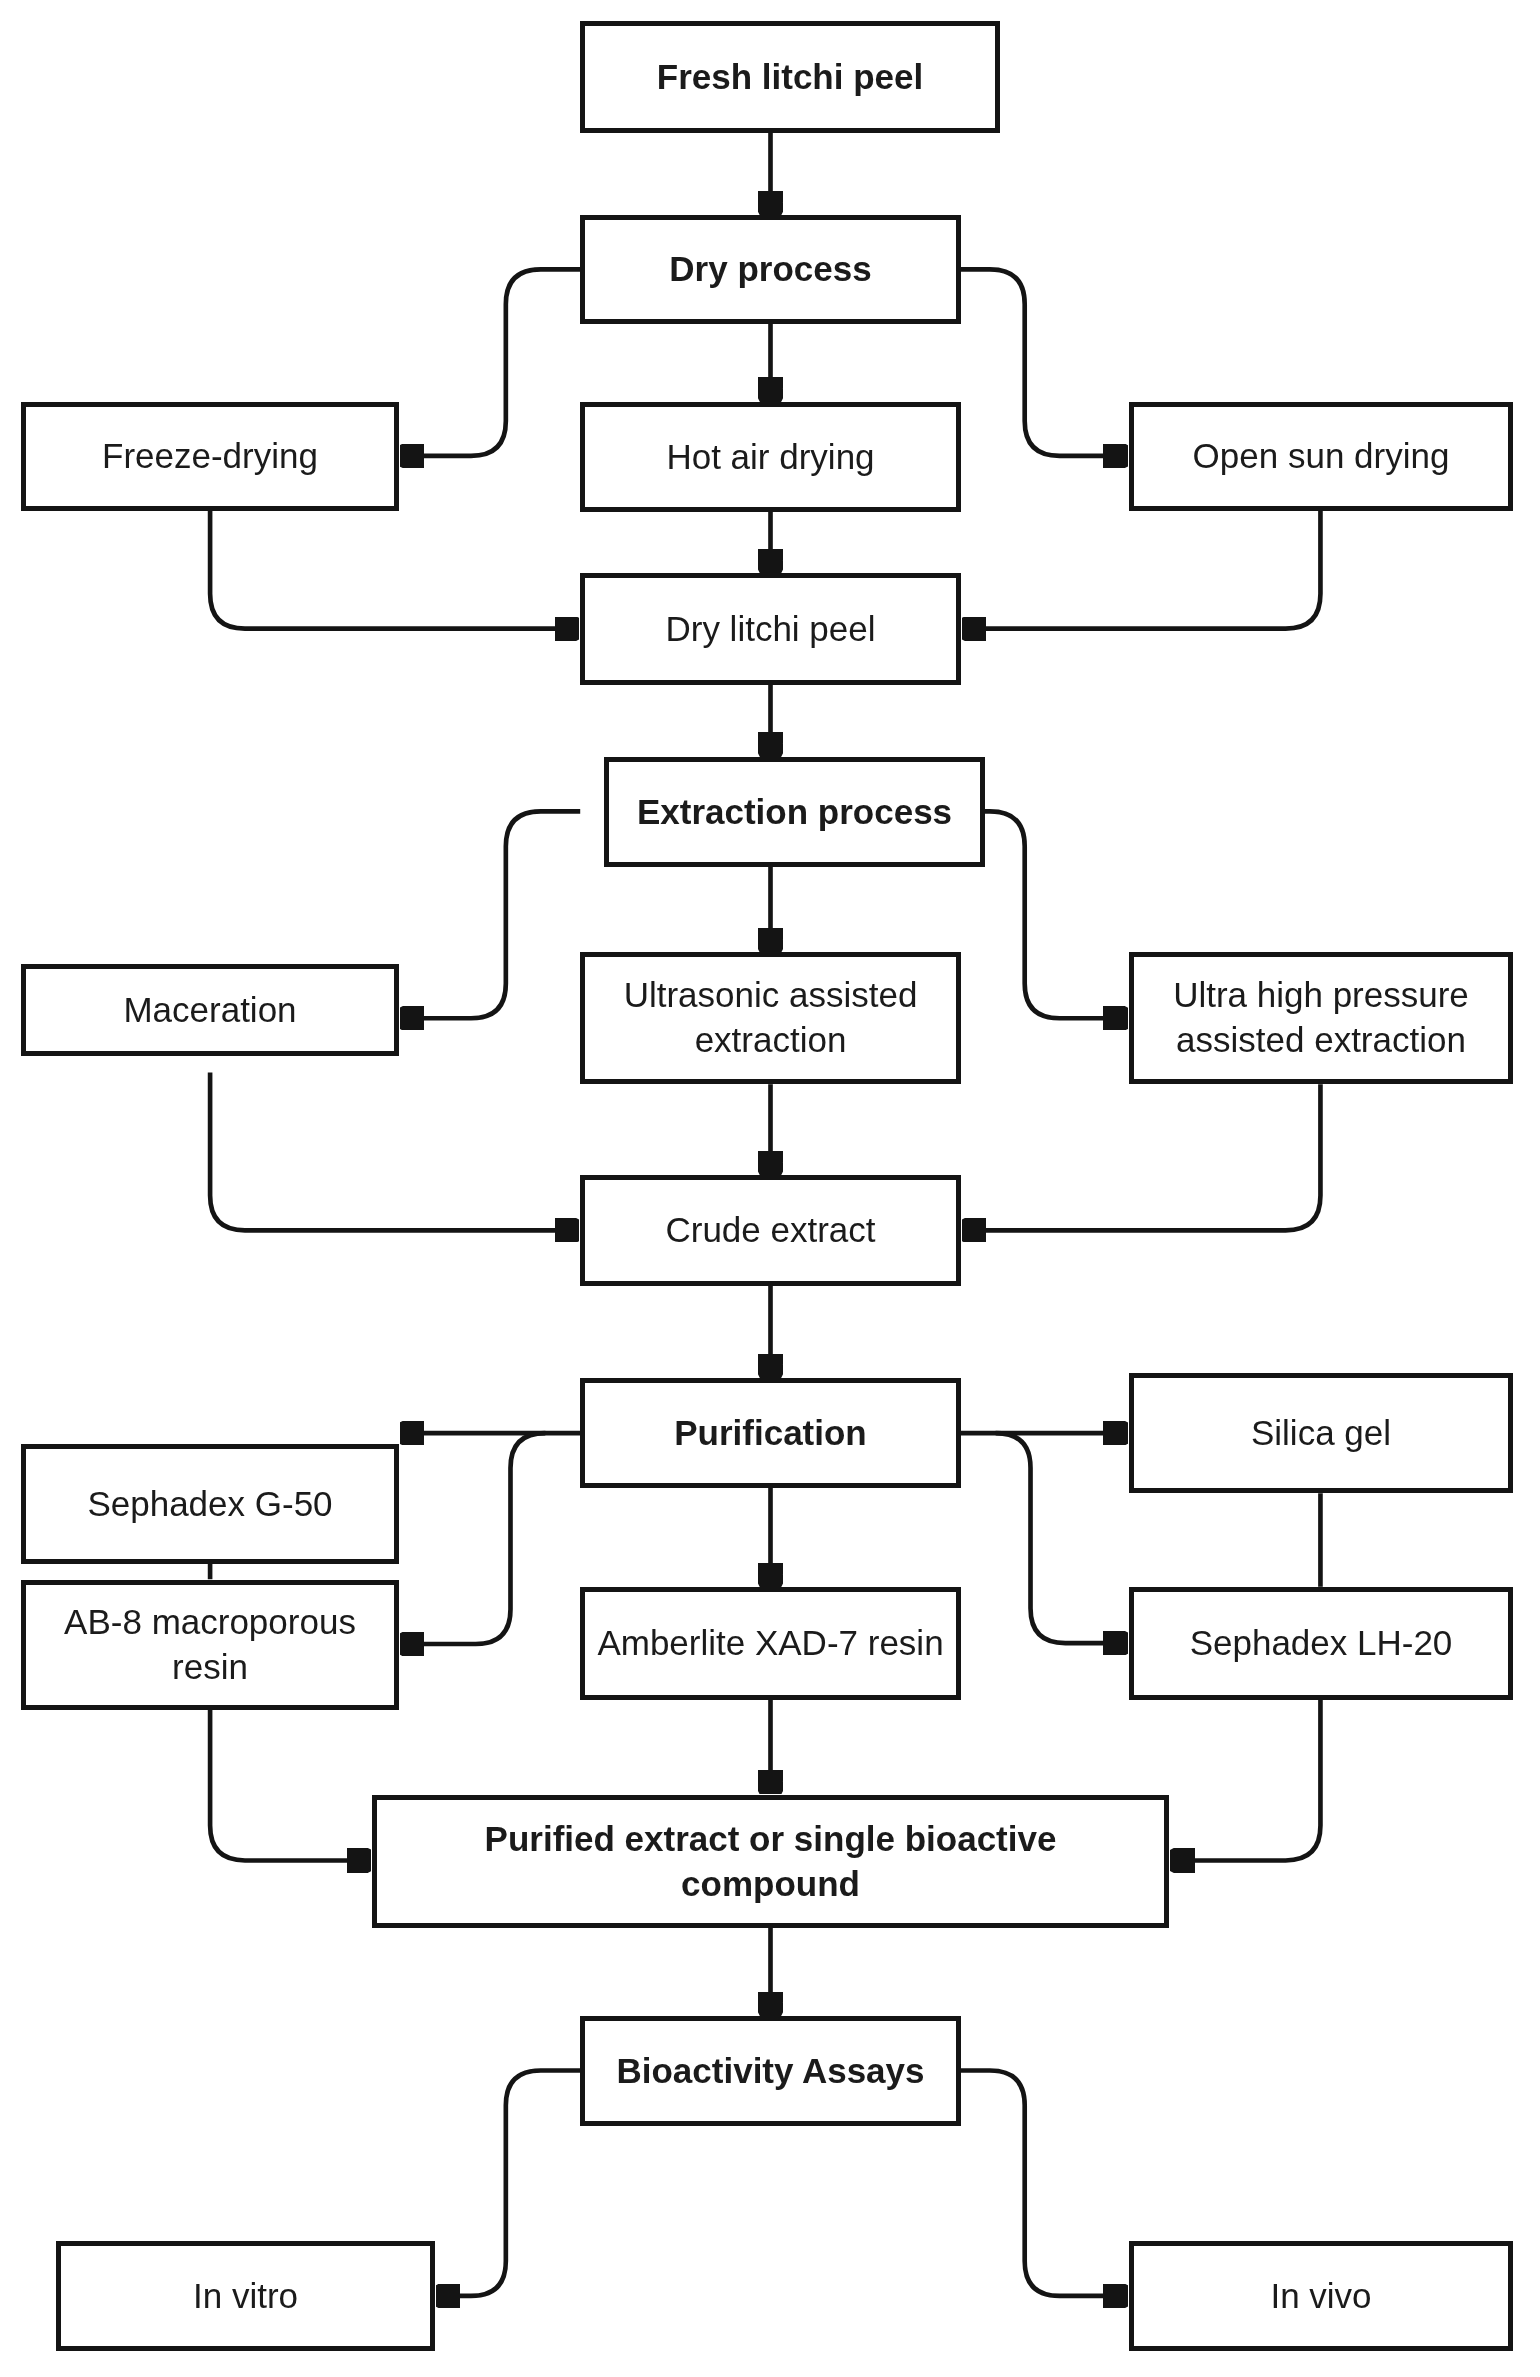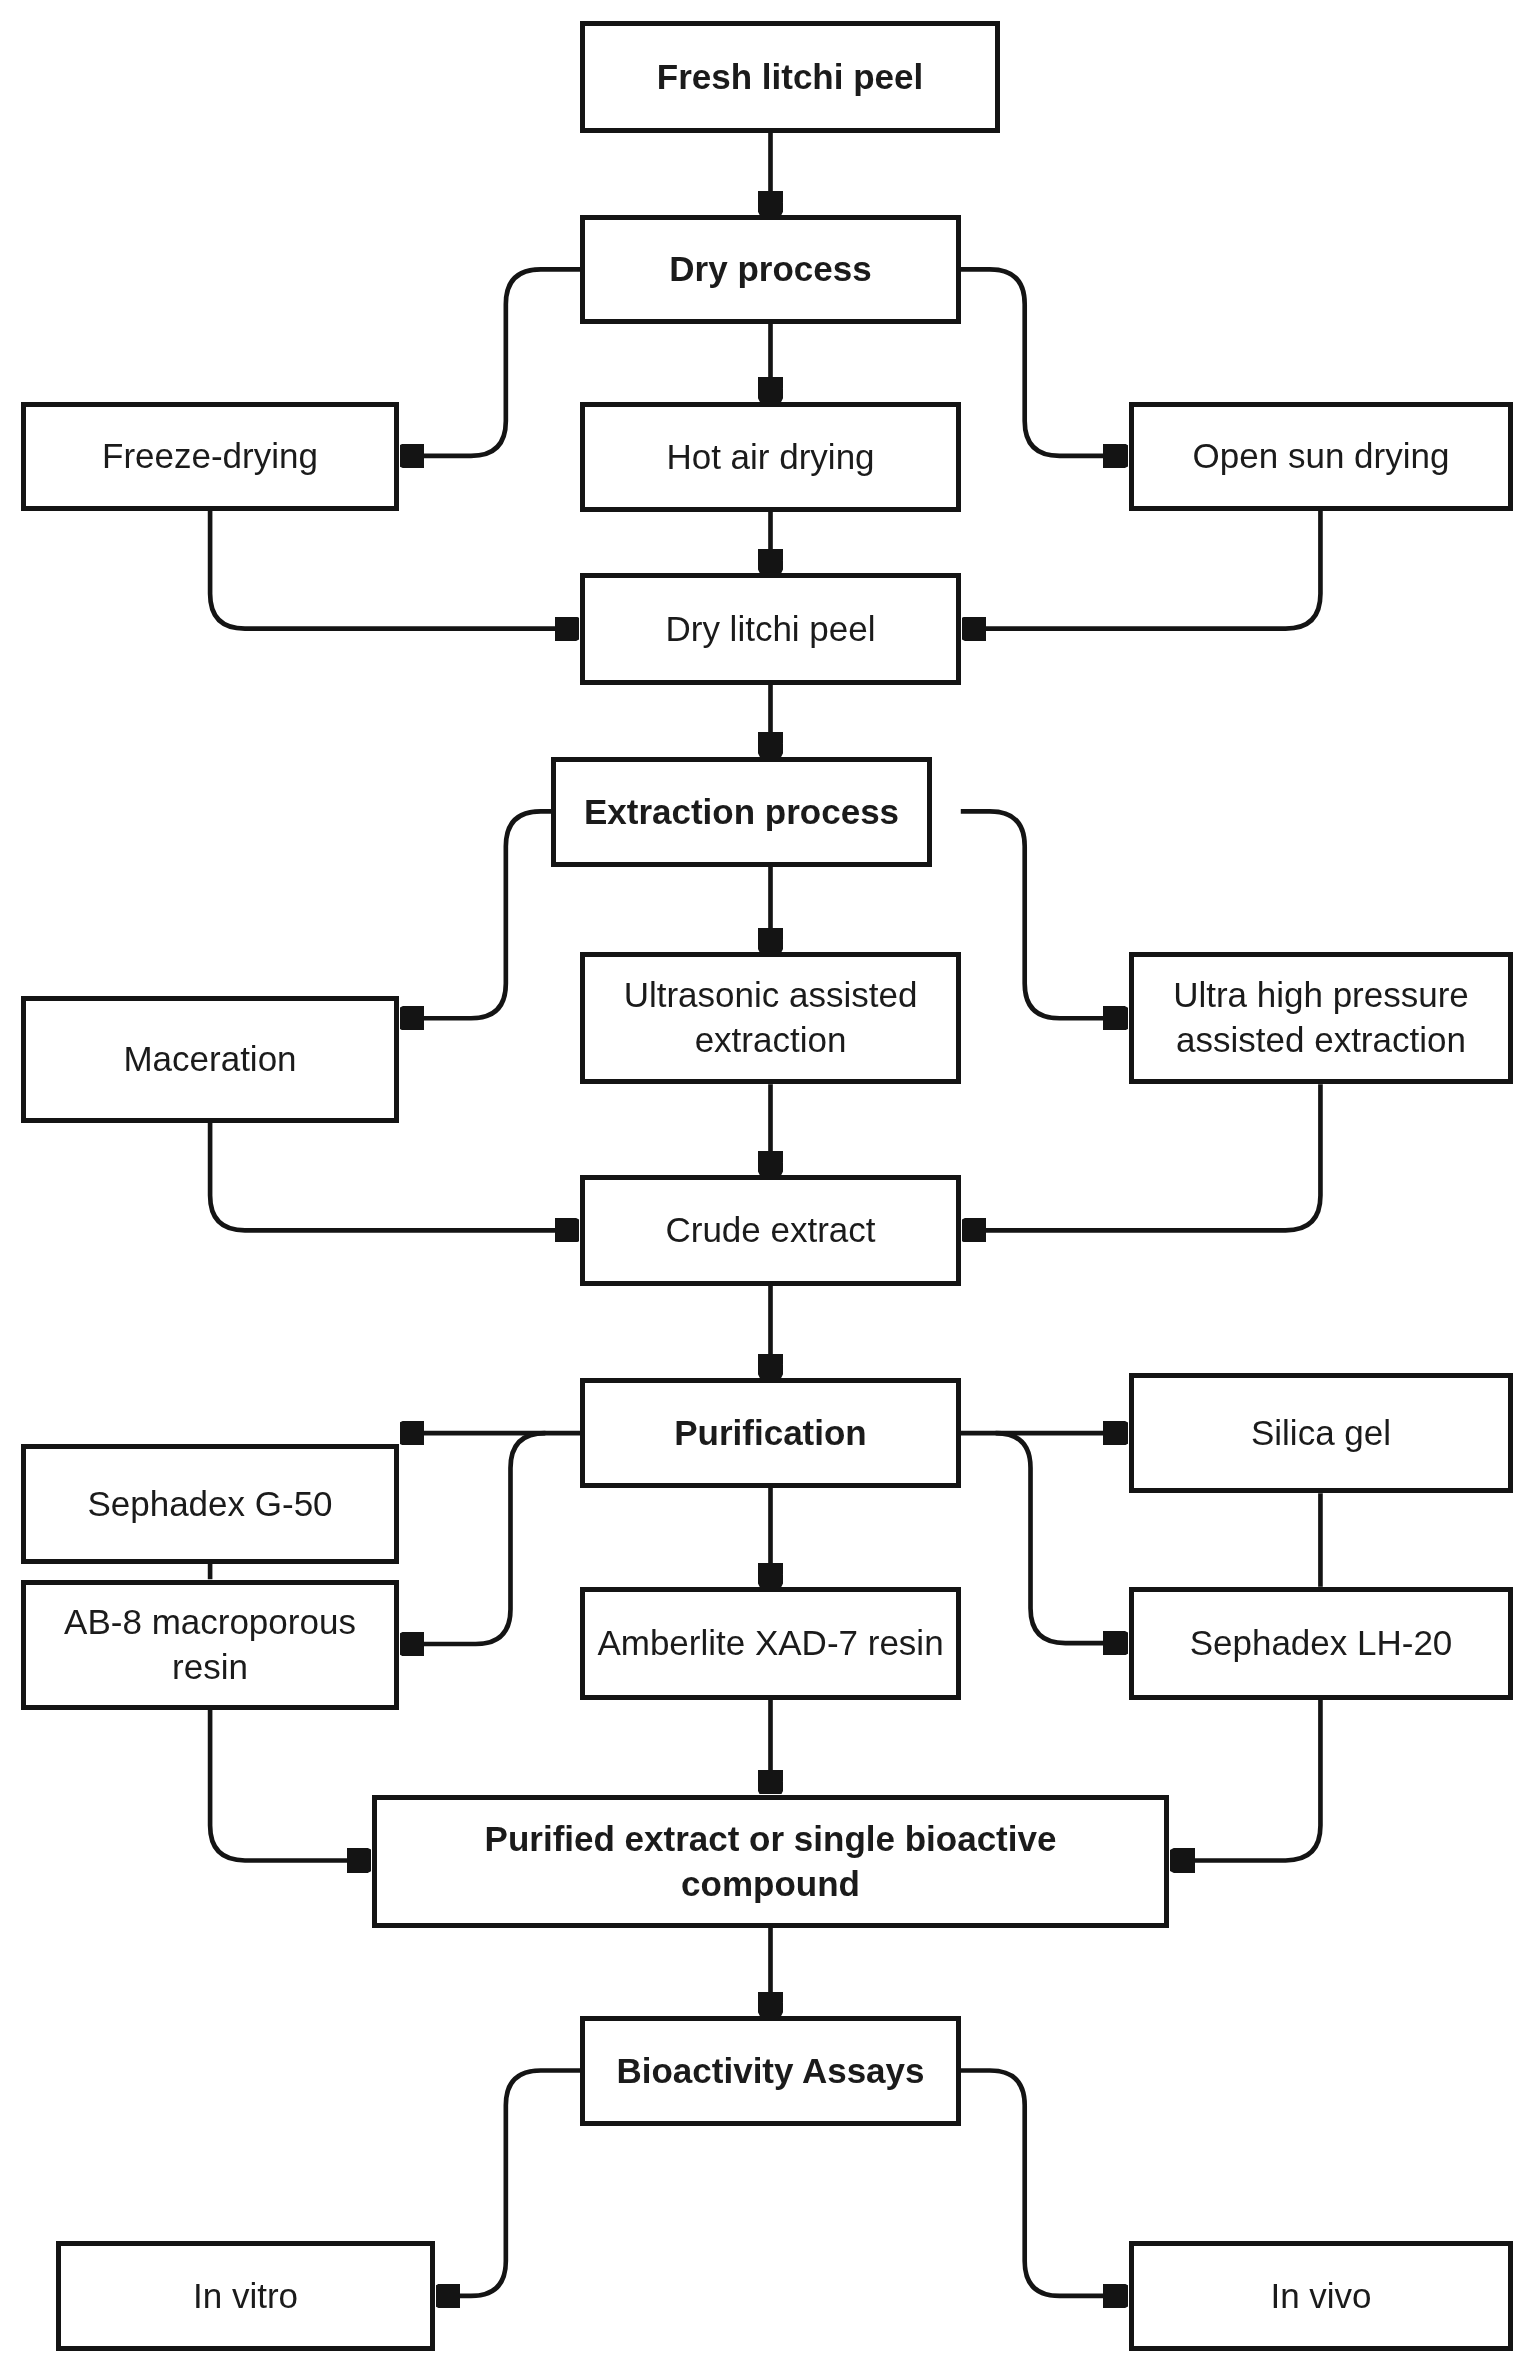--- a/index.html
+++ b/index.html
@@ -42,31 +42,31 @@
   .lbl { display: inline-block; }
 
   
   .node--ultrasonic .lbl { max-width: 329px; }
   .node--uhp        .lbl { max-width: 329px; }
   .node--ab8        .lbl { max-width: 308px; }
   .node--purified   .lbl { max-width: 668px; }
 
   
   .node--freeze       { left: 21px;   top: 402px;  width: 378px;  height: 109px; }
-  .node--maceration   { left: 21px;   top: 964px; width: 378px;  height: 127px; margin-top: 32px; }
+  .node--maceration   { left: 21px;   top: 964px; width: 378px;  height: 92px; }
   .node--sephadex-g50 { left: 21px;   top: 1444px; width: 378px;  height: 120px; }
   .node--ab8          { left: 21px;   top: 1580px; width: 378px;  height: 130px; }
   .node--invitro      { left: 56px;   top: 2241px; width: 379px;  height: 110px; text-align: center; }
 
   
   .node--fresh        { left: 580px;  top: 21px;   width: 420px;  height: 112px; }
   .node--dry-process  { left: 580px;  top: 215px;  width: 381px;  height: 109px; }
   .node--hot-air      { left: 580px;  top: 402px;  width: 381px;  height: 110px; }
   .node--dry-peel     { left: 580px;  top: 573px;  width: 381px;  height: 112px; }
-  .node--extraction   { left: 551px;  top: 757px; width: 381px;  height: 110px; }
+  .node--extraction   { left: 604px;  top: 757px; width: 381px;  height: 110px; }
   .node--ultrasonic   { left: 580px;  top: 952px; width: 381px;  height: 132px; }
   .node--crude        { left: 580px;  top: 1175px; width: 381px;  height: 111px; }
   .node--purification { left: 580px;  top: 1378px; width: 381px;  height: 110px; }
   .node--amberlite    { left: 580px;  top: 1587px; width: 381px;  height: 113px; }
   .node--purified     { left: 372px;  top: 1795px; width: 797px; height: 133px; }
   .node--bioassays    { left: 580px;  top: 2016px; width: 381px;  height: 110px; }
 
   
   .node--open-sun     { left: 1129px; top: 402px;  width: 384px;  height: 109px; }
   .node--uhp          { left: 1129px; top: 952px; width: 384px;  height: 132px; }

